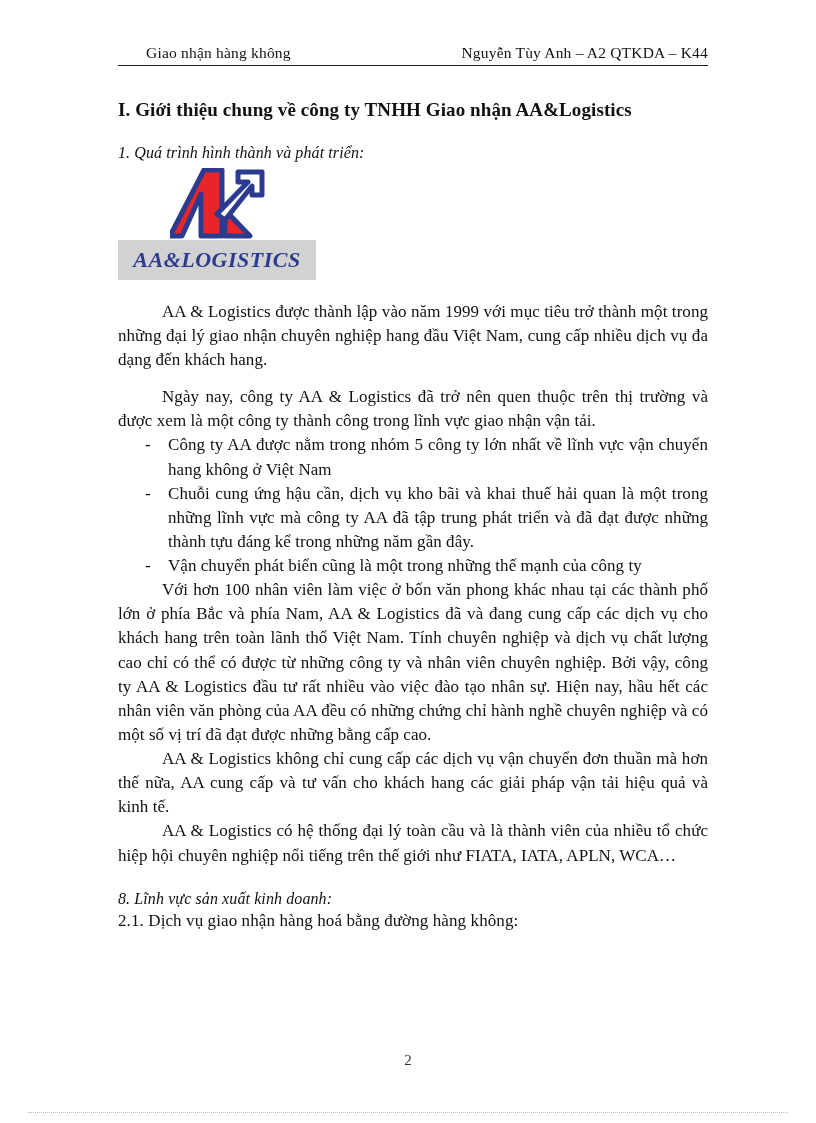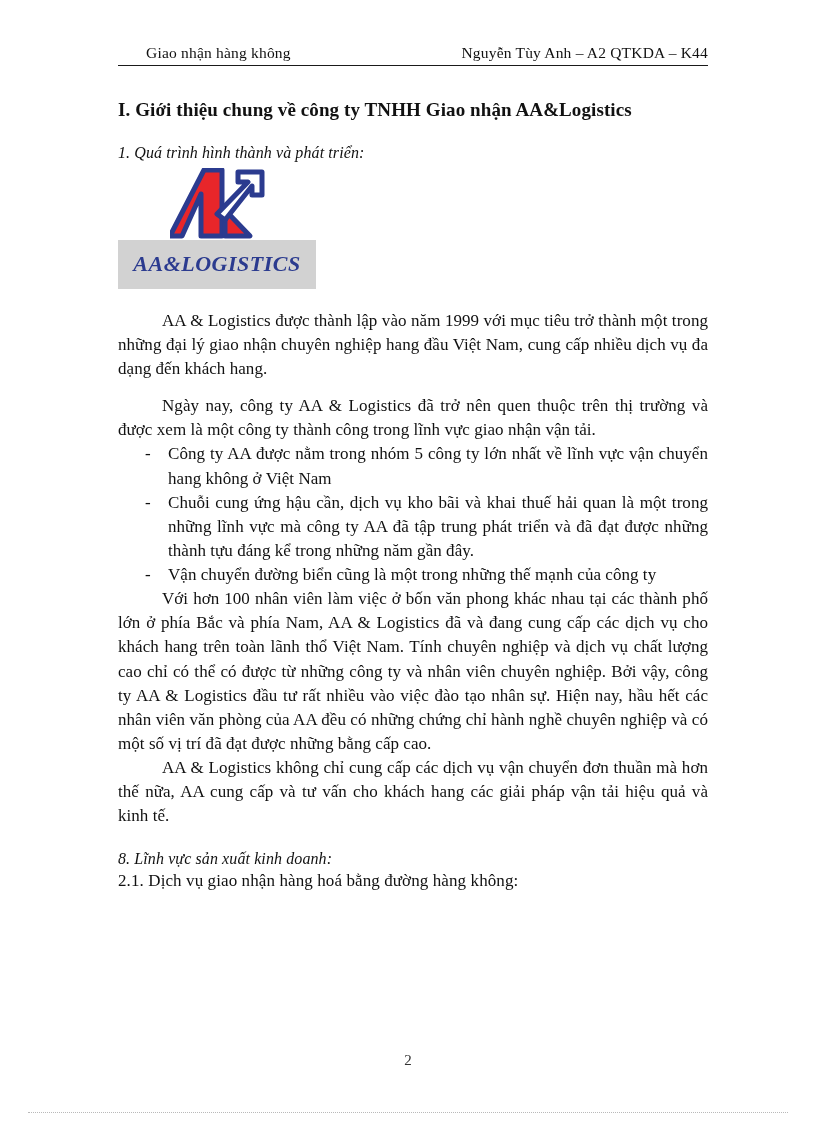--- a/index.html
+++ b/index.html
@@ -77,21 +77,21 @@
   }
   .logo-mark {
     position: relative;
     height: 72px;
     width: 198px;
   }
   .logo-mark svg { position: absolute; left: 52px; top: 0; }
   .logo-band {
     background: #d2d2d2;
     width: 198px;
-    height: 49px;
+    height: 40px;
     display: flex;
     align-items: center;
     justify-content: center;
   }
   .logo-band span {
     font-family: "Liberation Serif", "DejaVu Serif", serif;
     font-style: italic;
     font-weight: bold;
     font-size: 22px;
     color: #2b3b8f;
@@ -190,32 +190,35 @@
       <li>
         <span class="dash">-</span>
         <span>Công ty AA được nằm trong nhóm 5 công ty lớn nhất về lĩnh vực vận chuyển hang không ở Việt Nam</span>
       </li>
       <li>
         <span class="dash">-</span>
         <span>Chuỗi cung ứng hậu cần, dịch vụ kho bãi và khai thuế hải quan là một trong những lĩnh vực mà công ty AA đã tập trung phát triển và đã đạt được những thành tựu đáng kể trong những năm gần đây.</span>
       </li>
       <li>
         <span class="dash">-</span>
-        <span>Vận chuyển đường biển cũng là một trong những thế mạnh của công ty</span>
+        <span>Vận chuyển phát biển cũng là một trong những thế mạnh của công ty</span>
       </li>
     </ul>
 
     <div>
       <p class="body-par">Với hơn 100 nhân viên làm việc ở bốn văn phong khác nhau tại các thành phố lớn ở phía Bắc và phía Nam, AA &amp; Logistics đã và đang cung cấp các dịch vụ cho khách hang trên toàn lãnh thổ Việt Nam. Tính chuyên nghiệp và dịch vụ chất lượng cao chỉ có thể có được từ những công ty và nhân viên chuyên nghiệp. Bởi vậy, công ty AA &amp; Logistics đầu tư rất nhiều vào việc đào tạo nhân sự. Hiện nay, hầu hết các nhân viên văn phòng của AA đều có những chứng chỉ hành nghề chuyên nghiệp và có một số vị trí đã đạt được những bằng cấp cao.</p>
     </div>
 
     <div>
       <p class="body-par">AA &amp; Logistics không chỉ cung cấp các dịch vụ vận chuyển đơn thuần mà hơn thế nữa, AA cung cấp và tư vấn cho khách hang các giải pháp vận tải hiệu quả và kinh tế.</p>
     </div>
 
+    <div>
+      <p class="body-par">AA &amp; Logistics có hệ thống đại lý toàn cầu và là thành viên của nhiều tổ chức hiệp hội chuyên nghiệp nổi tiếng trên thế giới như FIATA, IATA, APLN, WCA…</p>
+    </div>
 
     <div class="sub-heading-italic">8. Lĩnh vực sản xuất kinh doanh:</div>
     <div class="sub-heading-plain">2.1. Dịch vụ giao nhận hàng hoá bằng đường hàng không:</div>
 
   </div>
 
   <div class="page-number">2</div>
   <div class="bottom-dots"></div>
 
 </div>

